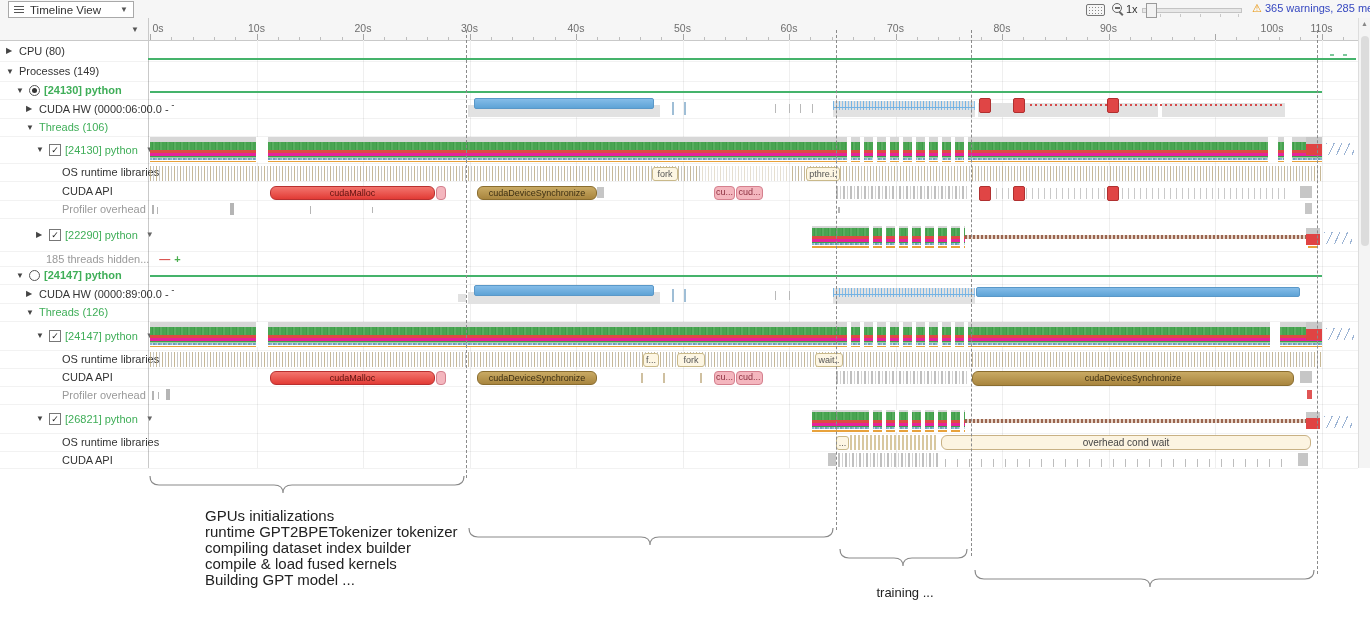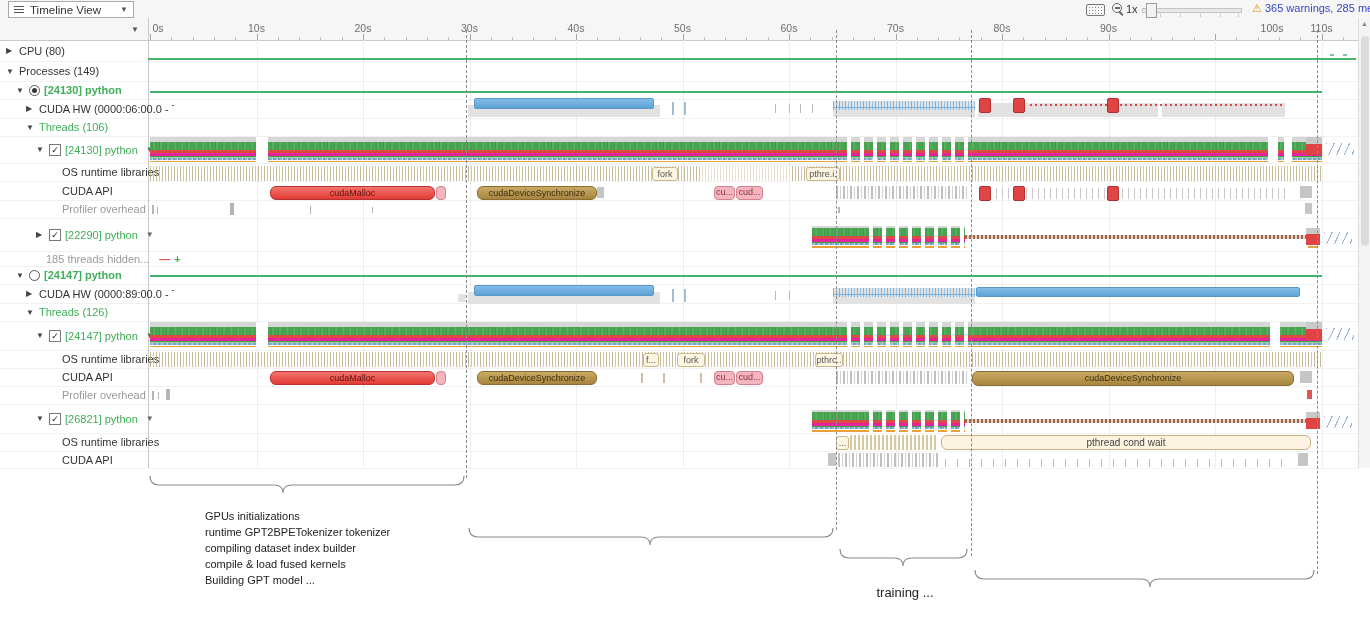--- a/index.html
+++ b/index.html
@@ -89,21 +89,21 @@
   .bar{position:absolute;z-index:10;font-size:9px;text-align:center;overflow:hidden;white-space:nowrap;border-radius:6px;}
   .bar.red{background:linear-gradient(#f3756e,#e23b35);border:1px solid #b83030;color:#5f1210;line-height:12px;}
   .bar.gold{background:linear-gradient(#c9aa64,#a8853e);border:1px solid #8a6d2f;color:#3d2f12;line-height:12px;}
   .bar.pink{background:#f4b6be;border:1px solid #d4808e;border-radius:4px;color:#8c2f3f;line-height:11px;}
   .bar.cream{background:#fdf6e3;border:1px solid #c9b98a;border-radius:3px;color:#555;line-height:12px;z-index:12;}
   .bar.bigcream{background:#fcf4e1;border:1px solid #c8b184;border-radius:6px;color:#444;line-height:13px;font-size:10px;z-index:12;}
   .tick{position:absolute;z-index:6;}
   
   #bracket-svg{position:absolute;left:0;top:0;z-index:20;pointer-events:none;}
   .ann{position:absolute;color:#222;z-index:21;}
-  #ann1{left:205px;top:508px;font-size:11px;line-height:16px;}
+  #ann1{left:205px;top:508px;font-size:15px;line-height:16px;}
   #ann2{left:460px;top:565px;width:370px;text-align:center;font-size:13px;line-height:20px;}
   #ann3{left:840px;top:585px;width:130px;text-align:center;font-size:13px;}
   #ann4{left:1000px;top:605px;width:320px;text-align:center;font-size:13px;}
 </style>
 </head>
 <body>
 
 <div id="app">
 
   <div id="toolbar">
@@ -415,21 +415,21 @@
   <div class="wgap" style="left:256px;top:322px;width:12px;height:25px"></div>
   <div class="slits" style="left:838px;top:322px;width:130px;height:25px"></div>
   <div class="wgap" style="left:1270px;top:322px;width:10px;height:25px"></div>
   <div class="graycap" style="left:1306px;top:322px;width:16px;height:7px"></div>
   <div class="redcap" style="left:1306px;top:329px;width:16px;height:11px"></div>
   <div class="hatch" style="left:1326px;top:328px;width:28px;height:12px"></div>
 
   <div class="bc" style="left:150px;top:352px;width:1172px;height:15px"></div>
   <div class="bar cream" style="left:643px;top:353px;width:14px;height:12px">f...</div>
   <div class="bar cream" style="left:677px;top:353px;width:26px;height:12px">fork</div>
-  <div class="bar cream" style="left:815px;top:353px;width:26px;height:12px">pthrc..</div>
+  <div class="bar cream" style="left:815px;top:353px;width:26px;height:12px">wait..</div>
 
   <div class="bar red" style="left:270px;top:371px;width:163px;height:12px">cudaMalloc</div>
   <div class="bar pink" style="left:436px;top:371px;width:8px;height:12px"></div>
   <div class="bar gold" style="left:477px;top:371px;width:118px;height:12px">cudaDeviceSynchronize</div>
   <div class="bar pink" style="left:714px;top:371px;width:19px;height:12px">cu...</div>
   <div class="bar pink" style="left:736px;top:371px;width:25px;height:12px">cud...</div>
   <div class="tick" style="left:641px;top:373px;width:2px;height:10px;background:#cfc0a0"></div>
   <div class="tick" style="left:663px;top:373px;width:2px;height:10px;background:#cfc0a0"></div>
   <div class="tick" style="left:700px;top:373px;width:2px;height:10px;background:#cfc0a0"></div>
   <div class="bcg" style="left:836px;top:371px;width:132px;height:13px"></div>
@@ -443,21 +443,21 @@
 
   <div class="band2" style="left:812px;top:410px;width:153px;height:22px"></div>
   <div class="slits" style="left:860px;top:410px;width:105px;height:22px"></div>
   <div class="brown" style="left:965px;top:419px;width:341px"></div>
   <div class="graycap" style="left:1306px;top:412px;width:14px;height:6px"></div>
   <div class="redcap" style="left:1306px;top:418px;width:14px;height:11px"></div>
   <div class="hatch" style="left:1324px;top:416px;width:28px;height:12px"></div>
 
   <div class="bar cream" style="left:836px;top:436px;width:11px;height:12px">...</div>
   <div class="bct" style="left:850px;top:435px;width:88px;height:15px"></div>
-  <div class="bar bigcream" style="left:941px;top:435px;width:368px;height:13px">pthread cond wait</div>
+  <div class="bar bigcream" style="left:941px;top:435px;width:368px;height:13px">overhead cond wait</div>
 
   <div class="graysld" style="left:828px;top:453px;width:8px;height:13px"></div>
   <div class="bcg" style="left:838px;top:453px;width:100px;height:14px"></div>
   <div class="abs" style="left:945px;top:459px;width:340px;height:8px;z-index:6;background:repeating-linear-gradient(90deg,#bdbdbd 0 1px,transparent 1px 12px)"></div>
   <div class="graysld" style="left:1298px;top:453px;width:10px;height:13px"></div>
 
   <div class="phase-line" style="left:466px;top:30px;height:448px"></div>
   <div class="phase-line" style="left:836px;top:30px;height:500px"></div>
   <div class="phase-line" style="left:971px;top:30px;height:526px"></div>
   <div class="phase-line" style="left:1317px;top:30px;height:544px"></div>

